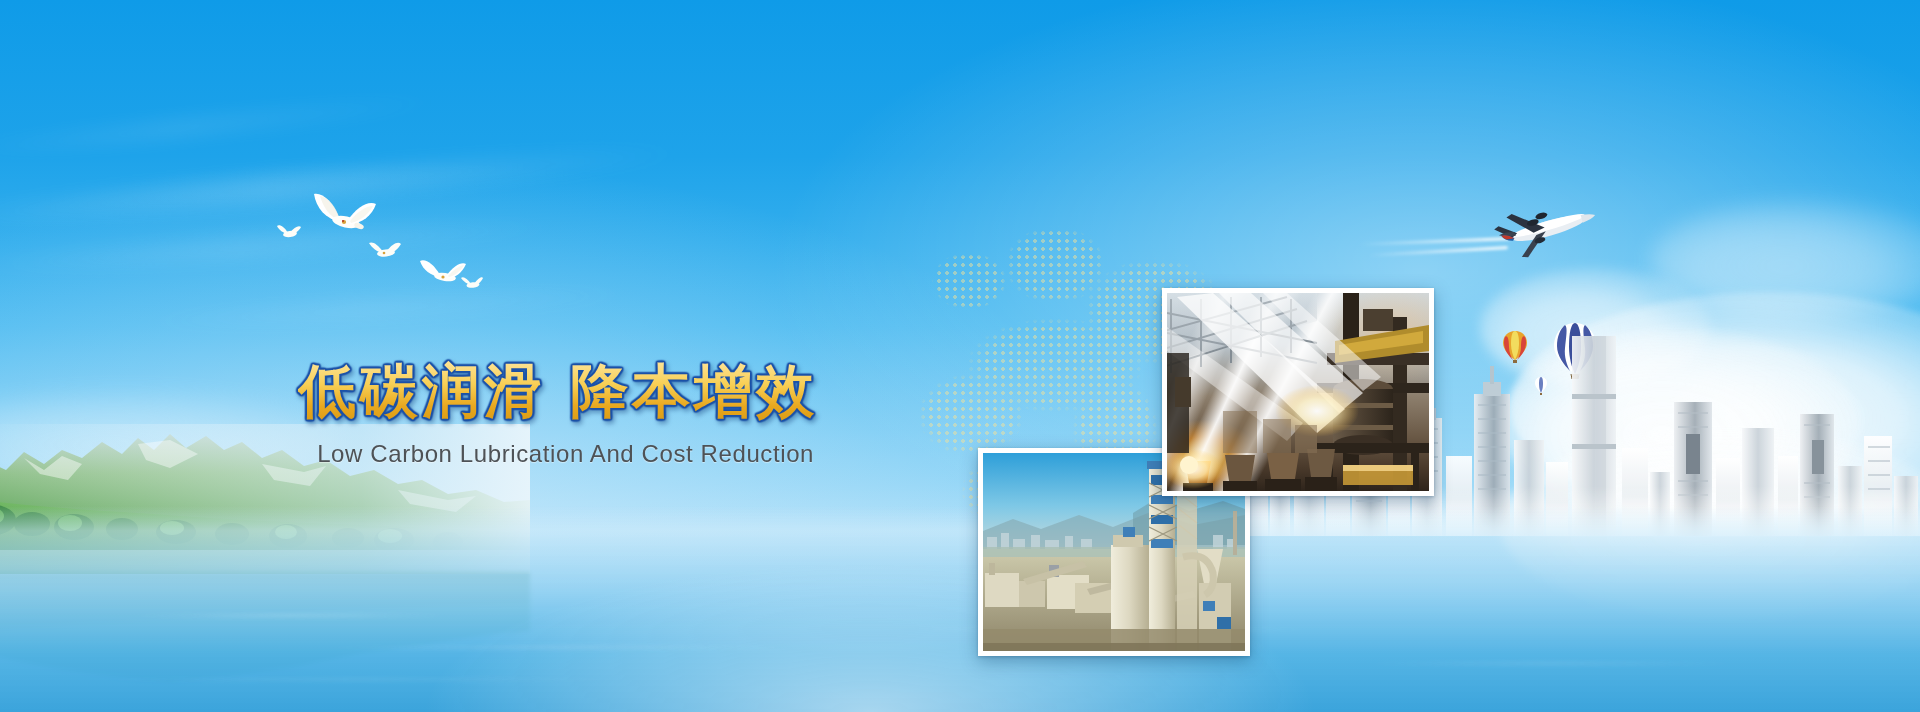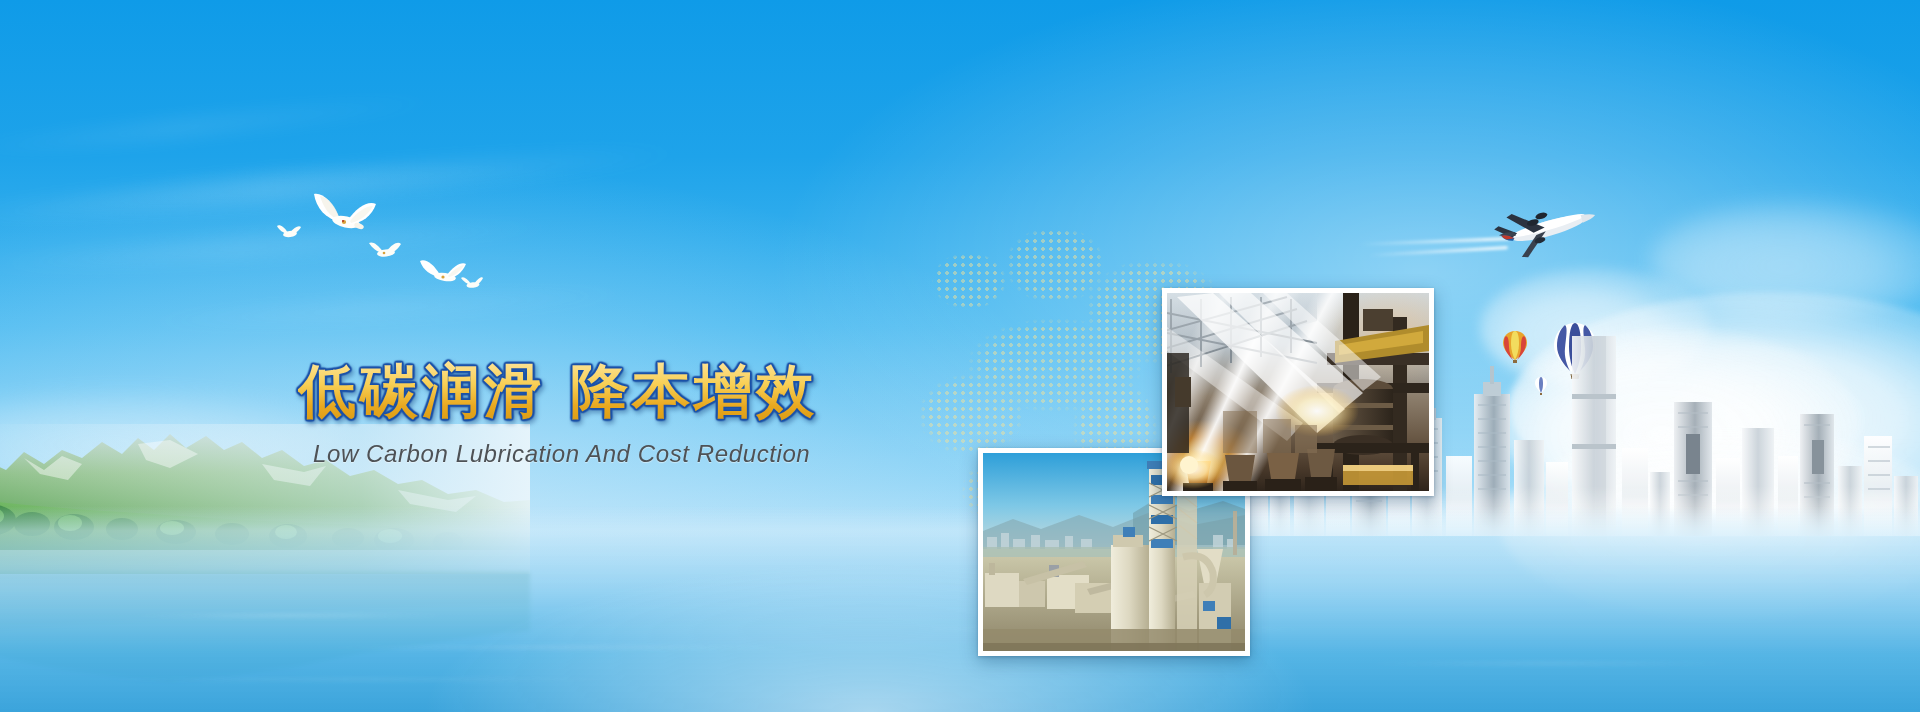--- a/index.html
+++ b/index.html
@@ -5,20 +5,21 @@
   * { margin:0; padding:0; box-sizing:border-box; }
   html,body { width:1920px; height:712px; overflow:hidden; background:#0f9be8; }
   body { font-family:"Liberation Sans","DejaVu Sans",sans-serif; }
 
   #banner {
     position:relative; width:1920px; height:712px; overflow:hidden;
     background:
       radial-gradient(ellipse 900px 420px at 74% 38%, rgba(255,255,255,0.42) 0%, rgba(255,255,255,0.16) 45%, rgba(255,255,255,0) 72%),
       radial-gradient(ellipse 1100px 520px at 20% 72%, rgba(214,238,252,0.55) 0%, rgba(214,238,252,0) 68%),
       linear-gradient(180deg,#0f9be8 0%, #1ea3ea 22%, #48b9f0 46%, #8fd4f6 68%, #cdeafb 82%, #e7f5fd 92%, #dff1fc 100%);
+    text-align: center;
   }
 
   
   .streak { position:absolute; background:linear-gradient(90deg, rgba(255,255,255,0) 0%, rgba(255,255,255,.30) 45%, rgba(255,255,255,0) 100%);
             filter:blur(9px); border-radius:50%; pointer-events:none; }
   .s1 { left:-80px;  top:172px; width:780px;  height:26px; transform:rotate(-5deg); opacity:.55; }
   .s2 { left:-40px;  top:236px; width:620px;  height:20px; transform:rotate(-4deg); opacity:.40; }
   .s3 { left:120px;  top:300px; width:540px;  height:16px; transform:rotate(-3.5deg); opacity:.30; }
   .s4 { left:-60px;  top:118px; width:520px;  height:16px; transform:rotate(-6deg); opacity:.35; }
 
@@ -128,21 +129,21 @@
     -webkit-background-clip:text; background-clip:text; -webkit-text-fill-color:transparent;
     -webkit-text-stroke:0px transparent;
     filter:drop-shadow(0 0 1px #1c52a8) drop-shadow(1px 0 0 #1c52a8) drop-shadow(-1px 0 0 #1c52a8)
            drop-shadow(0 1px 0 #1c52a8) drop-shadow(0 -1px 0 #1c52a8) drop-shadow(2px 3px 2px rgba(10,50,110,.35));
     white-space:nowrap;
   }
   #titleEn {
     margin-top:16px; margin-left:15px;
     font-family:"Liberation Sans","DejaVu Sans",sans-serif;
     font-size:24px; font-weight:400; letter-spacing:.6px; color:#4e5256;
-    white-space:nowrap; text-shadow:0 1px 1px rgba(255,255,255,.45);font-style:italic;
+    white-space:nowrap; text-shadow:0 1px 1px rgba(255,255,255,.45);
   }
 </style>
 </head>
 <body>
 
 <div id="banner">
 
   <div class="streak s4"></div>
   <div class="streak s1"></div>
   <div class="streak s2"></div>

